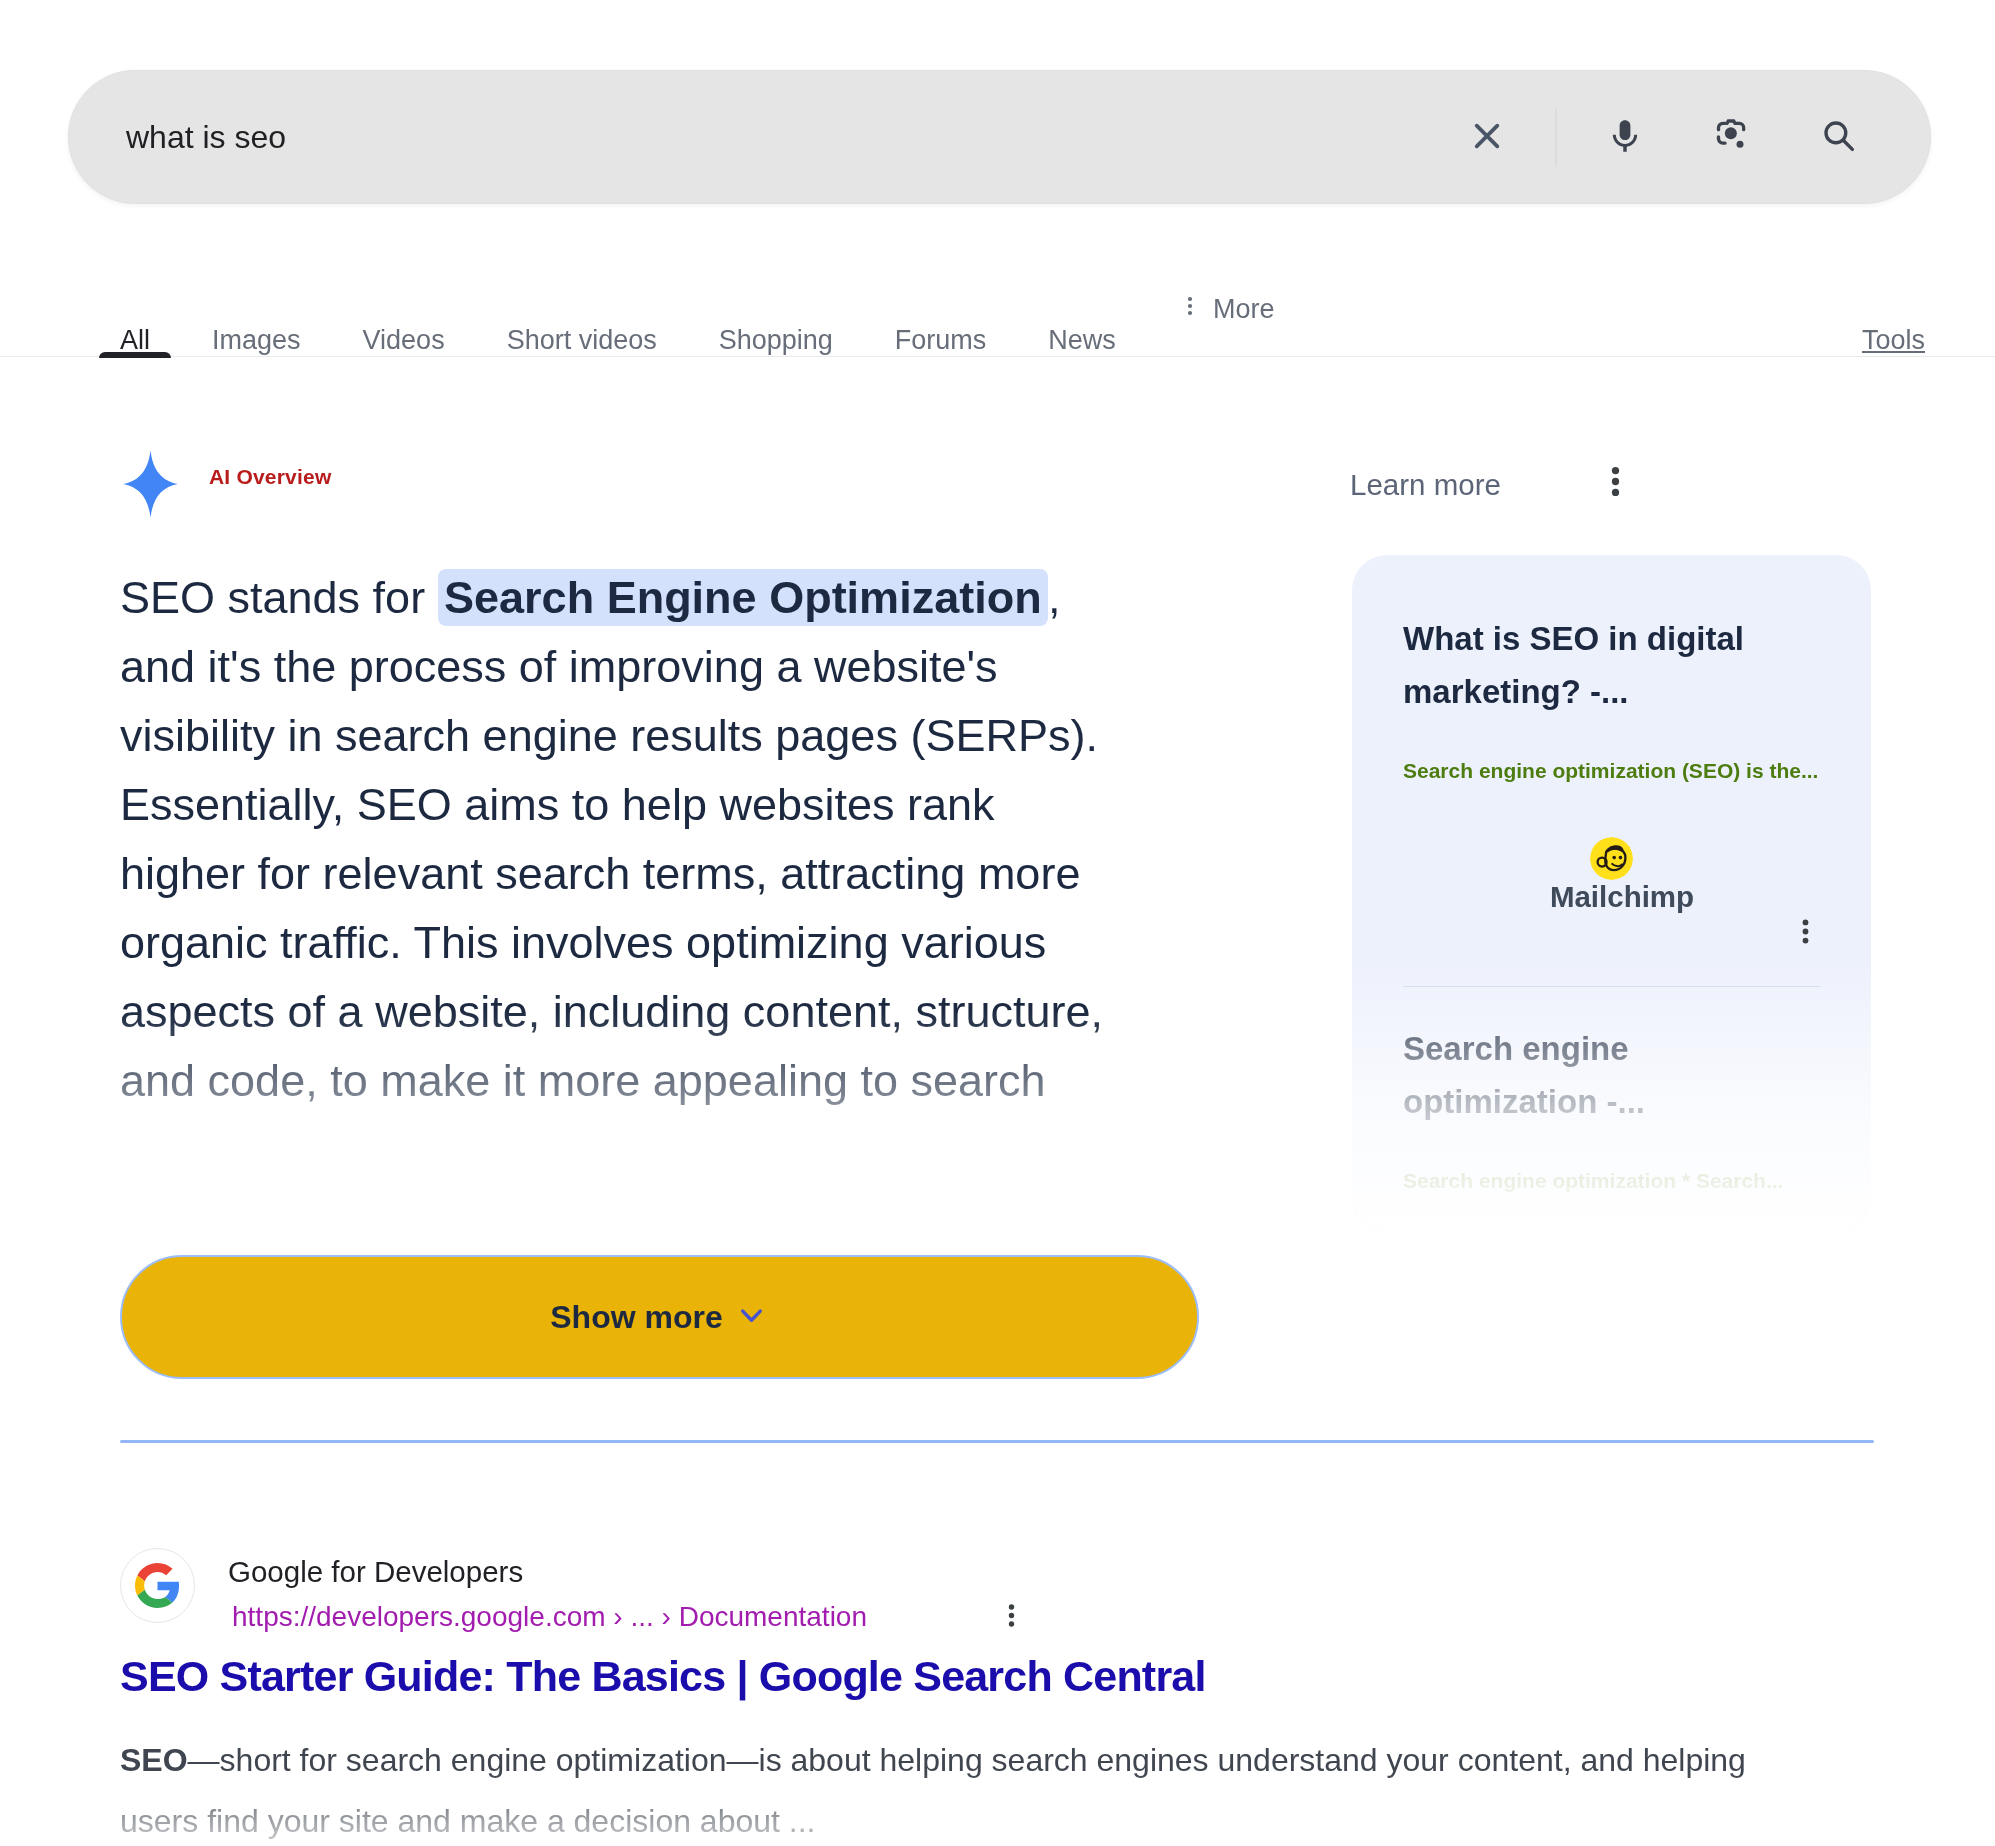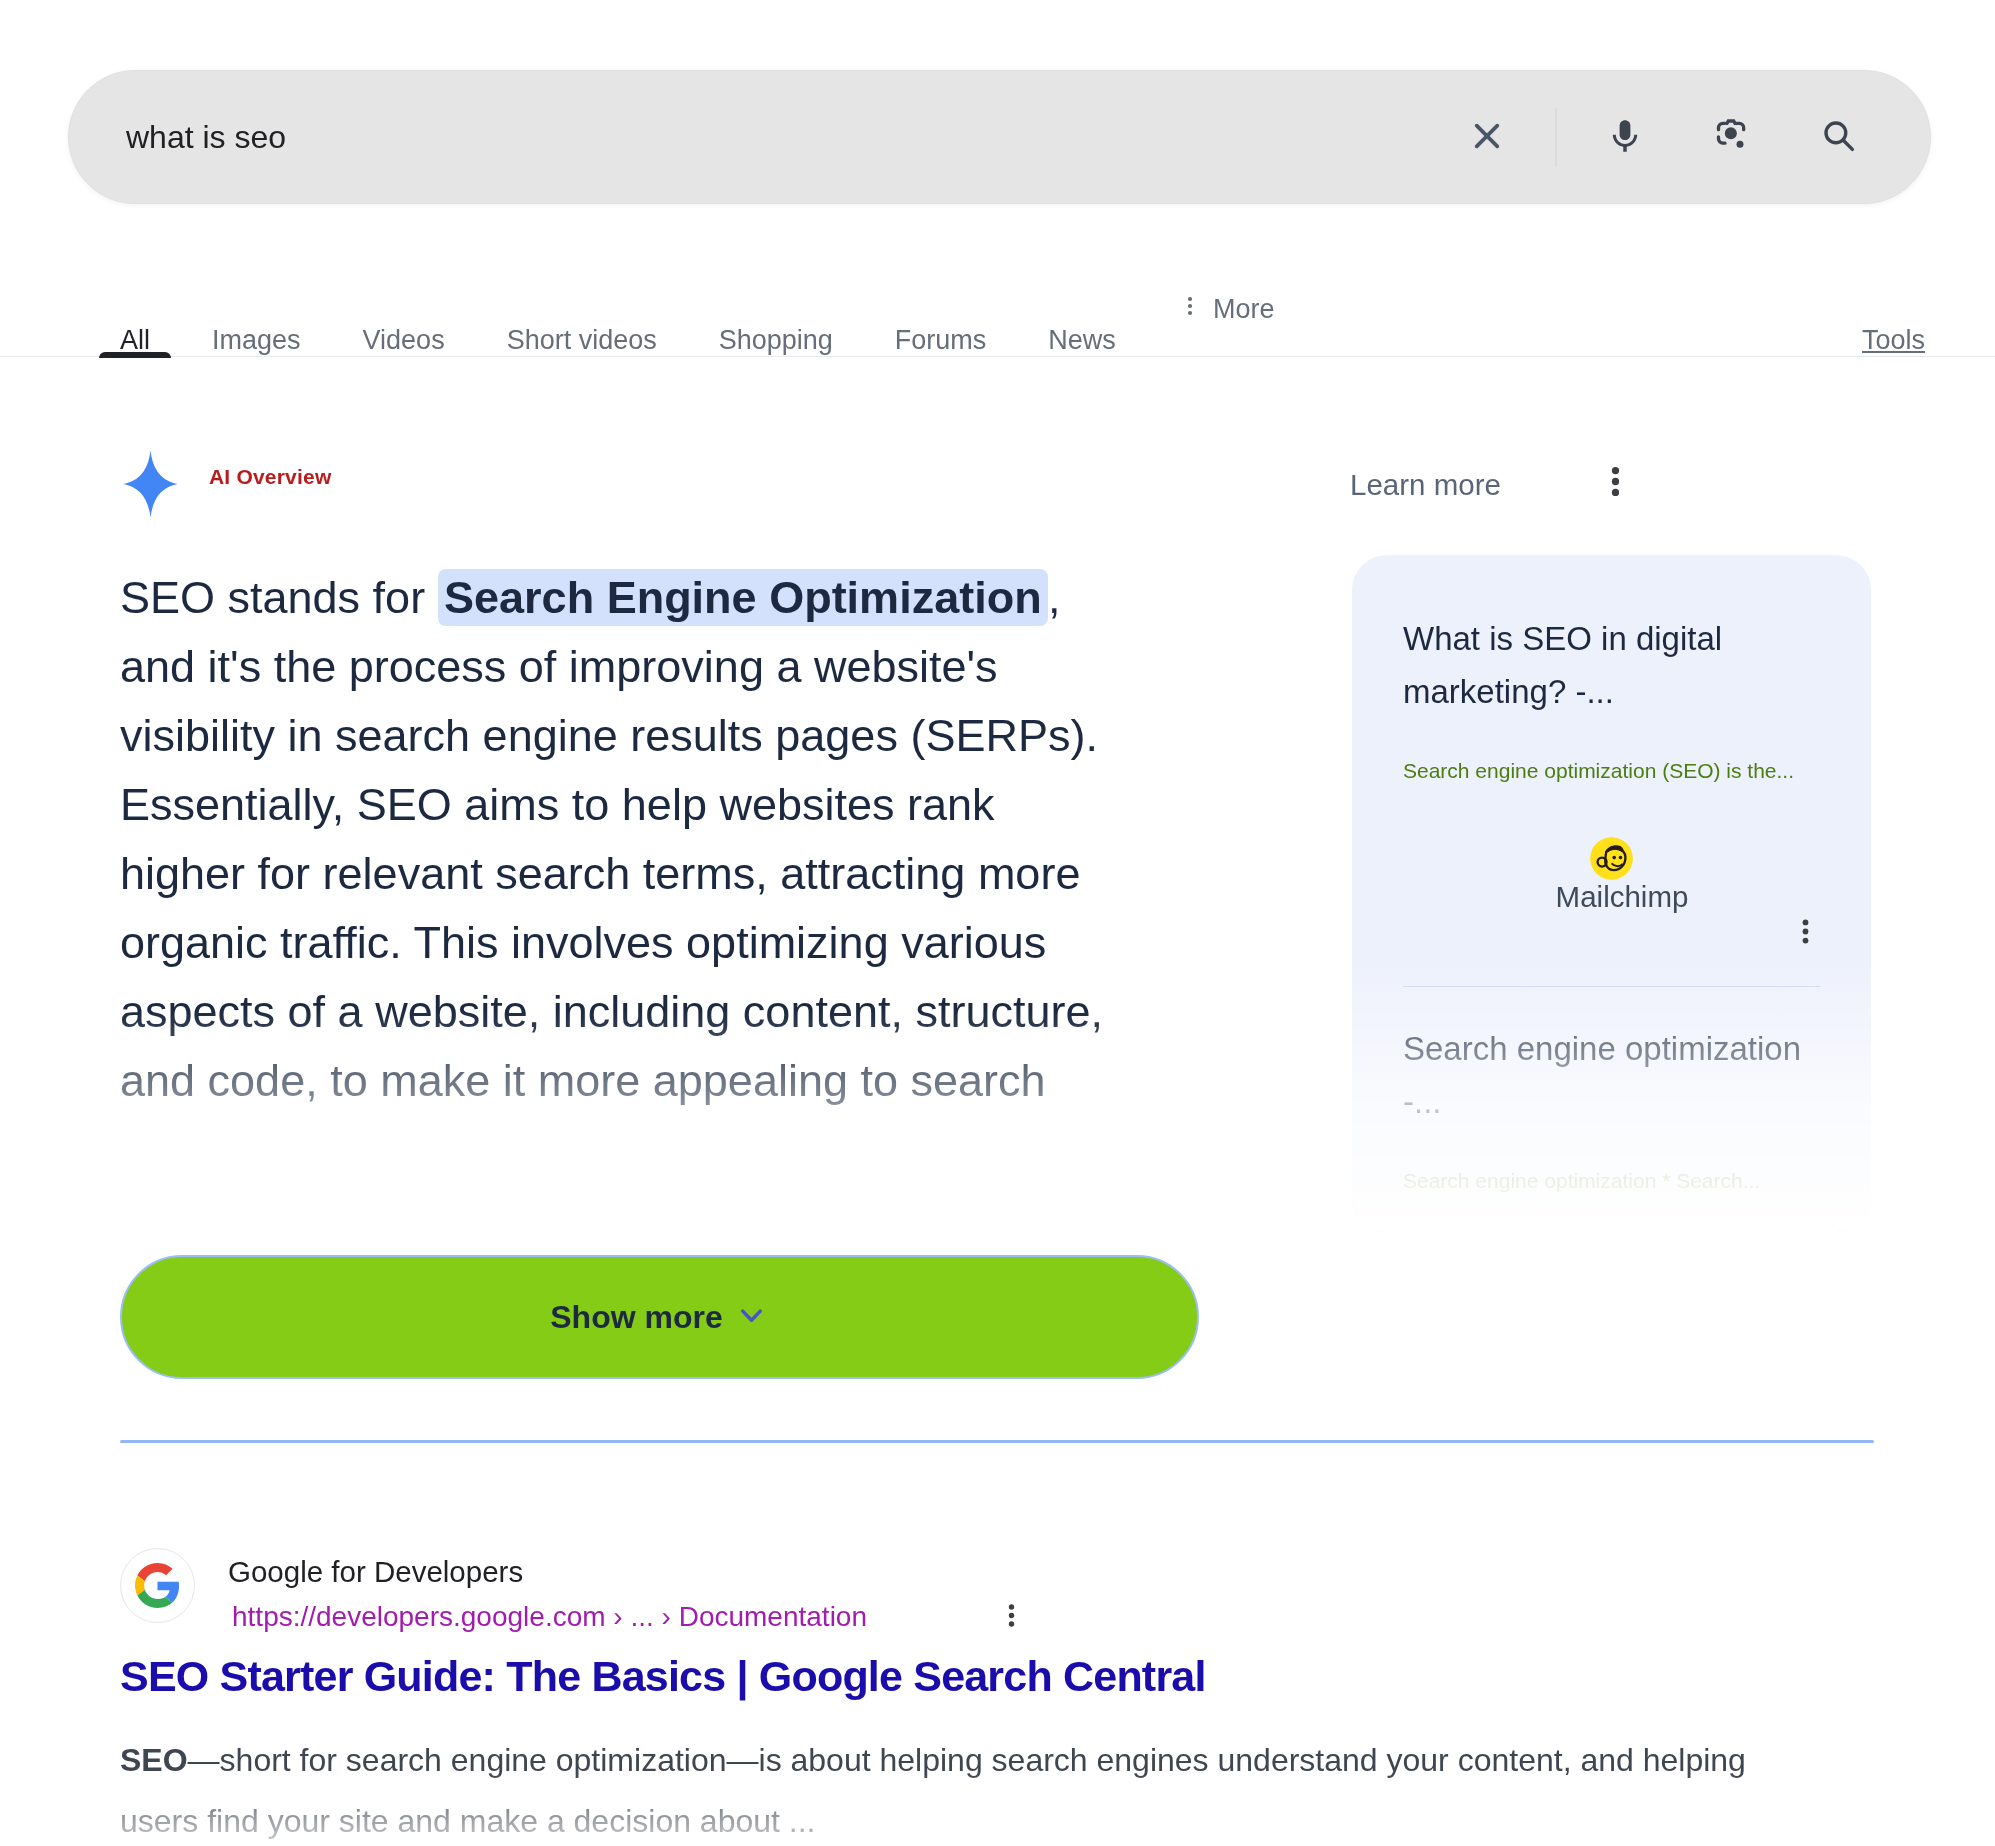--- a/index.html
+++ b/index.html
@@ -56,31 +56,31 @@
     -webkit-box-decoration-break:clone;box-decoration-break:clone;
   }
   .ai-fade{
     position:absolute;left:112px;top:1010px;width:1181px;height:243px;
     background:linear-gradient(180deg,rgba(255,255,255,0) 0%,rgba(255,255,255,.55) 45%,rgba(255,255,255,.93) 82%,#fff 100%);
     pointer-events:none;
   }
   
   .show-more{
     position:absolute;left:120px;top:1255px;width:1079px;height:124px;
-    background:#84cc16;border:2.4px solid #9bbdf9;border-radius:64px;
+    background:#eab308;border:2.4px solid #9bbdf9;border-radius:64px;
     display:flex;align-items:center;justify-content:center;gap:11px;
     font-size:32px;font-weight:700;color:#1c2940;cursor:pointer;box-sizing:border-box;font-family:inherit;
   }
   .show-more svg{width:35px;height:35px;color:#4753cf;margin-top:4.8px;}
   .divider-blue{position:absolute;left:120px;top:1440px;width:1754px;height:3.2px;background:#92b6f6;border-radius:1.6px;}
   
   .side-card{
     position:absolute;left:1352px;top:555px;width:519px;height:677px;
     background:#edf1fc;border-radius:35px;box-sizing:border-box;
-    padding:57px 51px 0 51px;overflow:hidden;
+    padding:57px 51px 0 51px;overflow:hidden;font-weight:bold;
   }
   .sc-title{font-size:33px;line-height:53px;color:#1c2940;}
   .sc-snippet{font-size:21px;line-height:79px;color:#4d7c0f;margin-top:12.8px;}
   .sc-source{display:flex;align-items:center;margin-top:27px;flex-direction:column;}
   .sc-fav{width:43px;height:43px;border-radius:50%;overflow:hidden;flex:none;}
   .sc-fav svg{width:43px;height:43px;display:block;}
   .sc-source-name{margin-left:21px;font-size:29.5px;color:#3f4a5a;}
   .sc-dots{margin-left:auto;background:none;border:none;padding:0;cursor:pointer;}
   .sc-dots svg{width:29px;height:35px;color:#3c4043;}
   .sc-divider{height:1.6px;background:#cdd9f2;margin-top:34px;}

